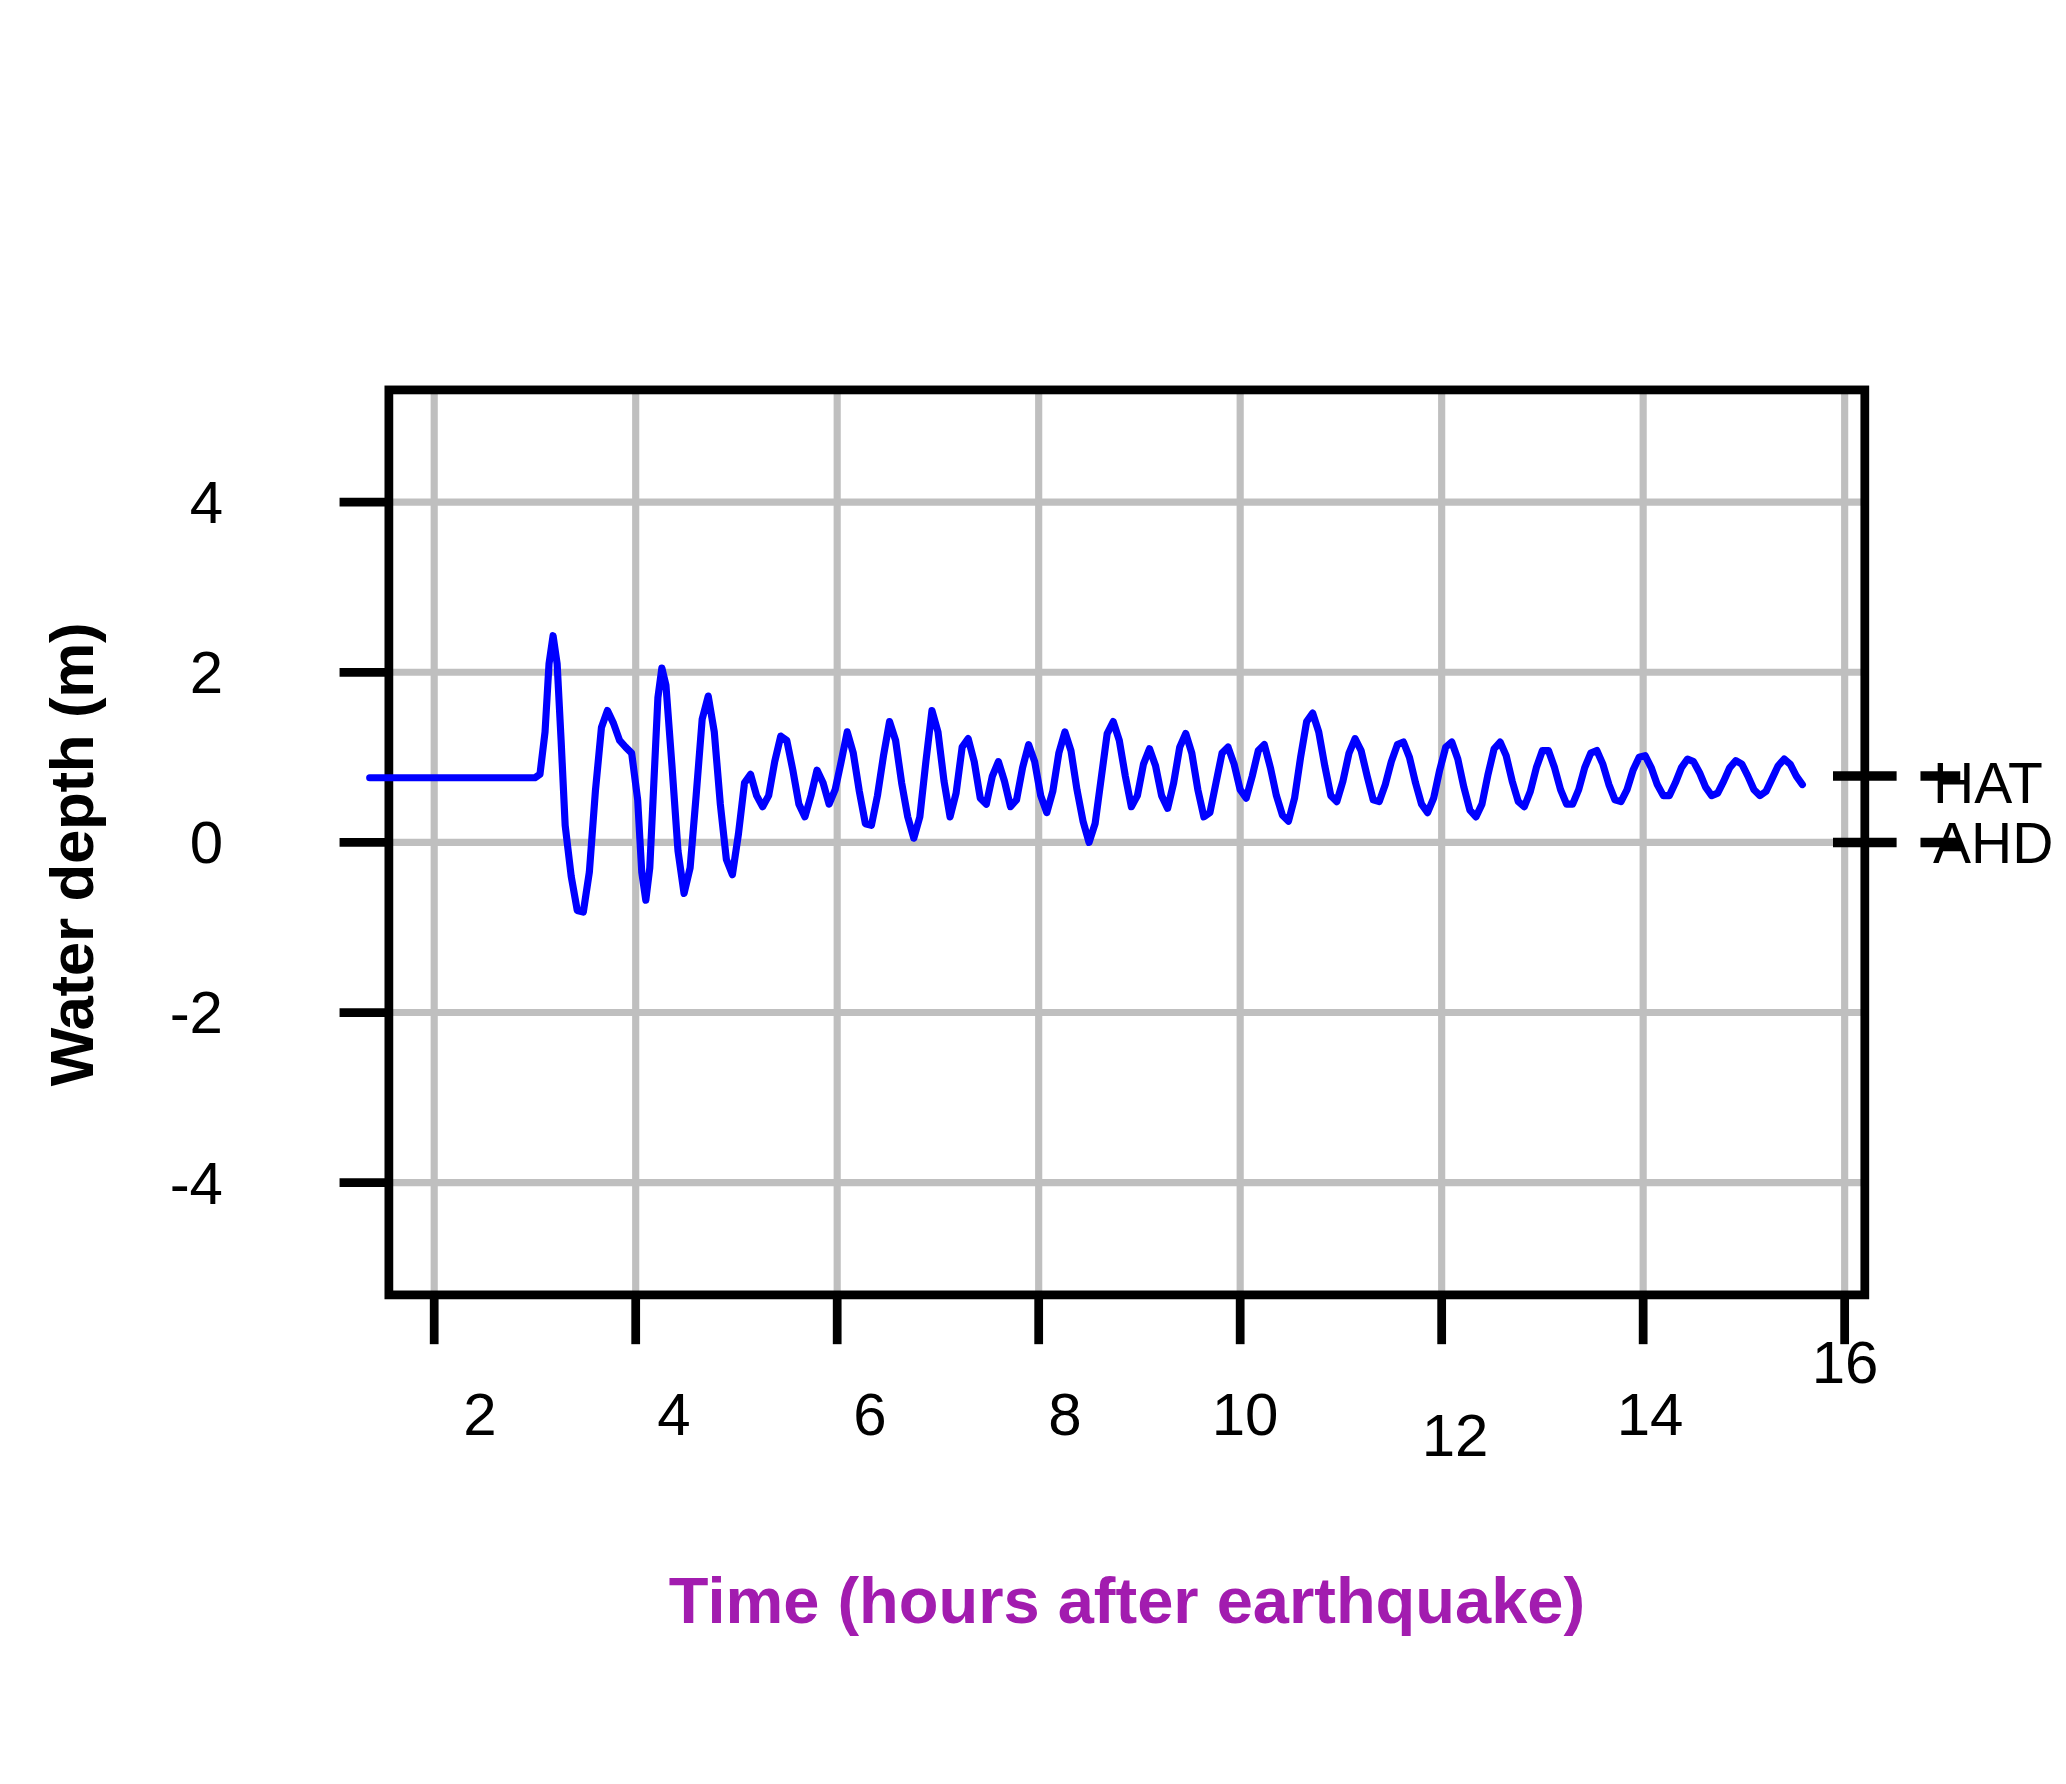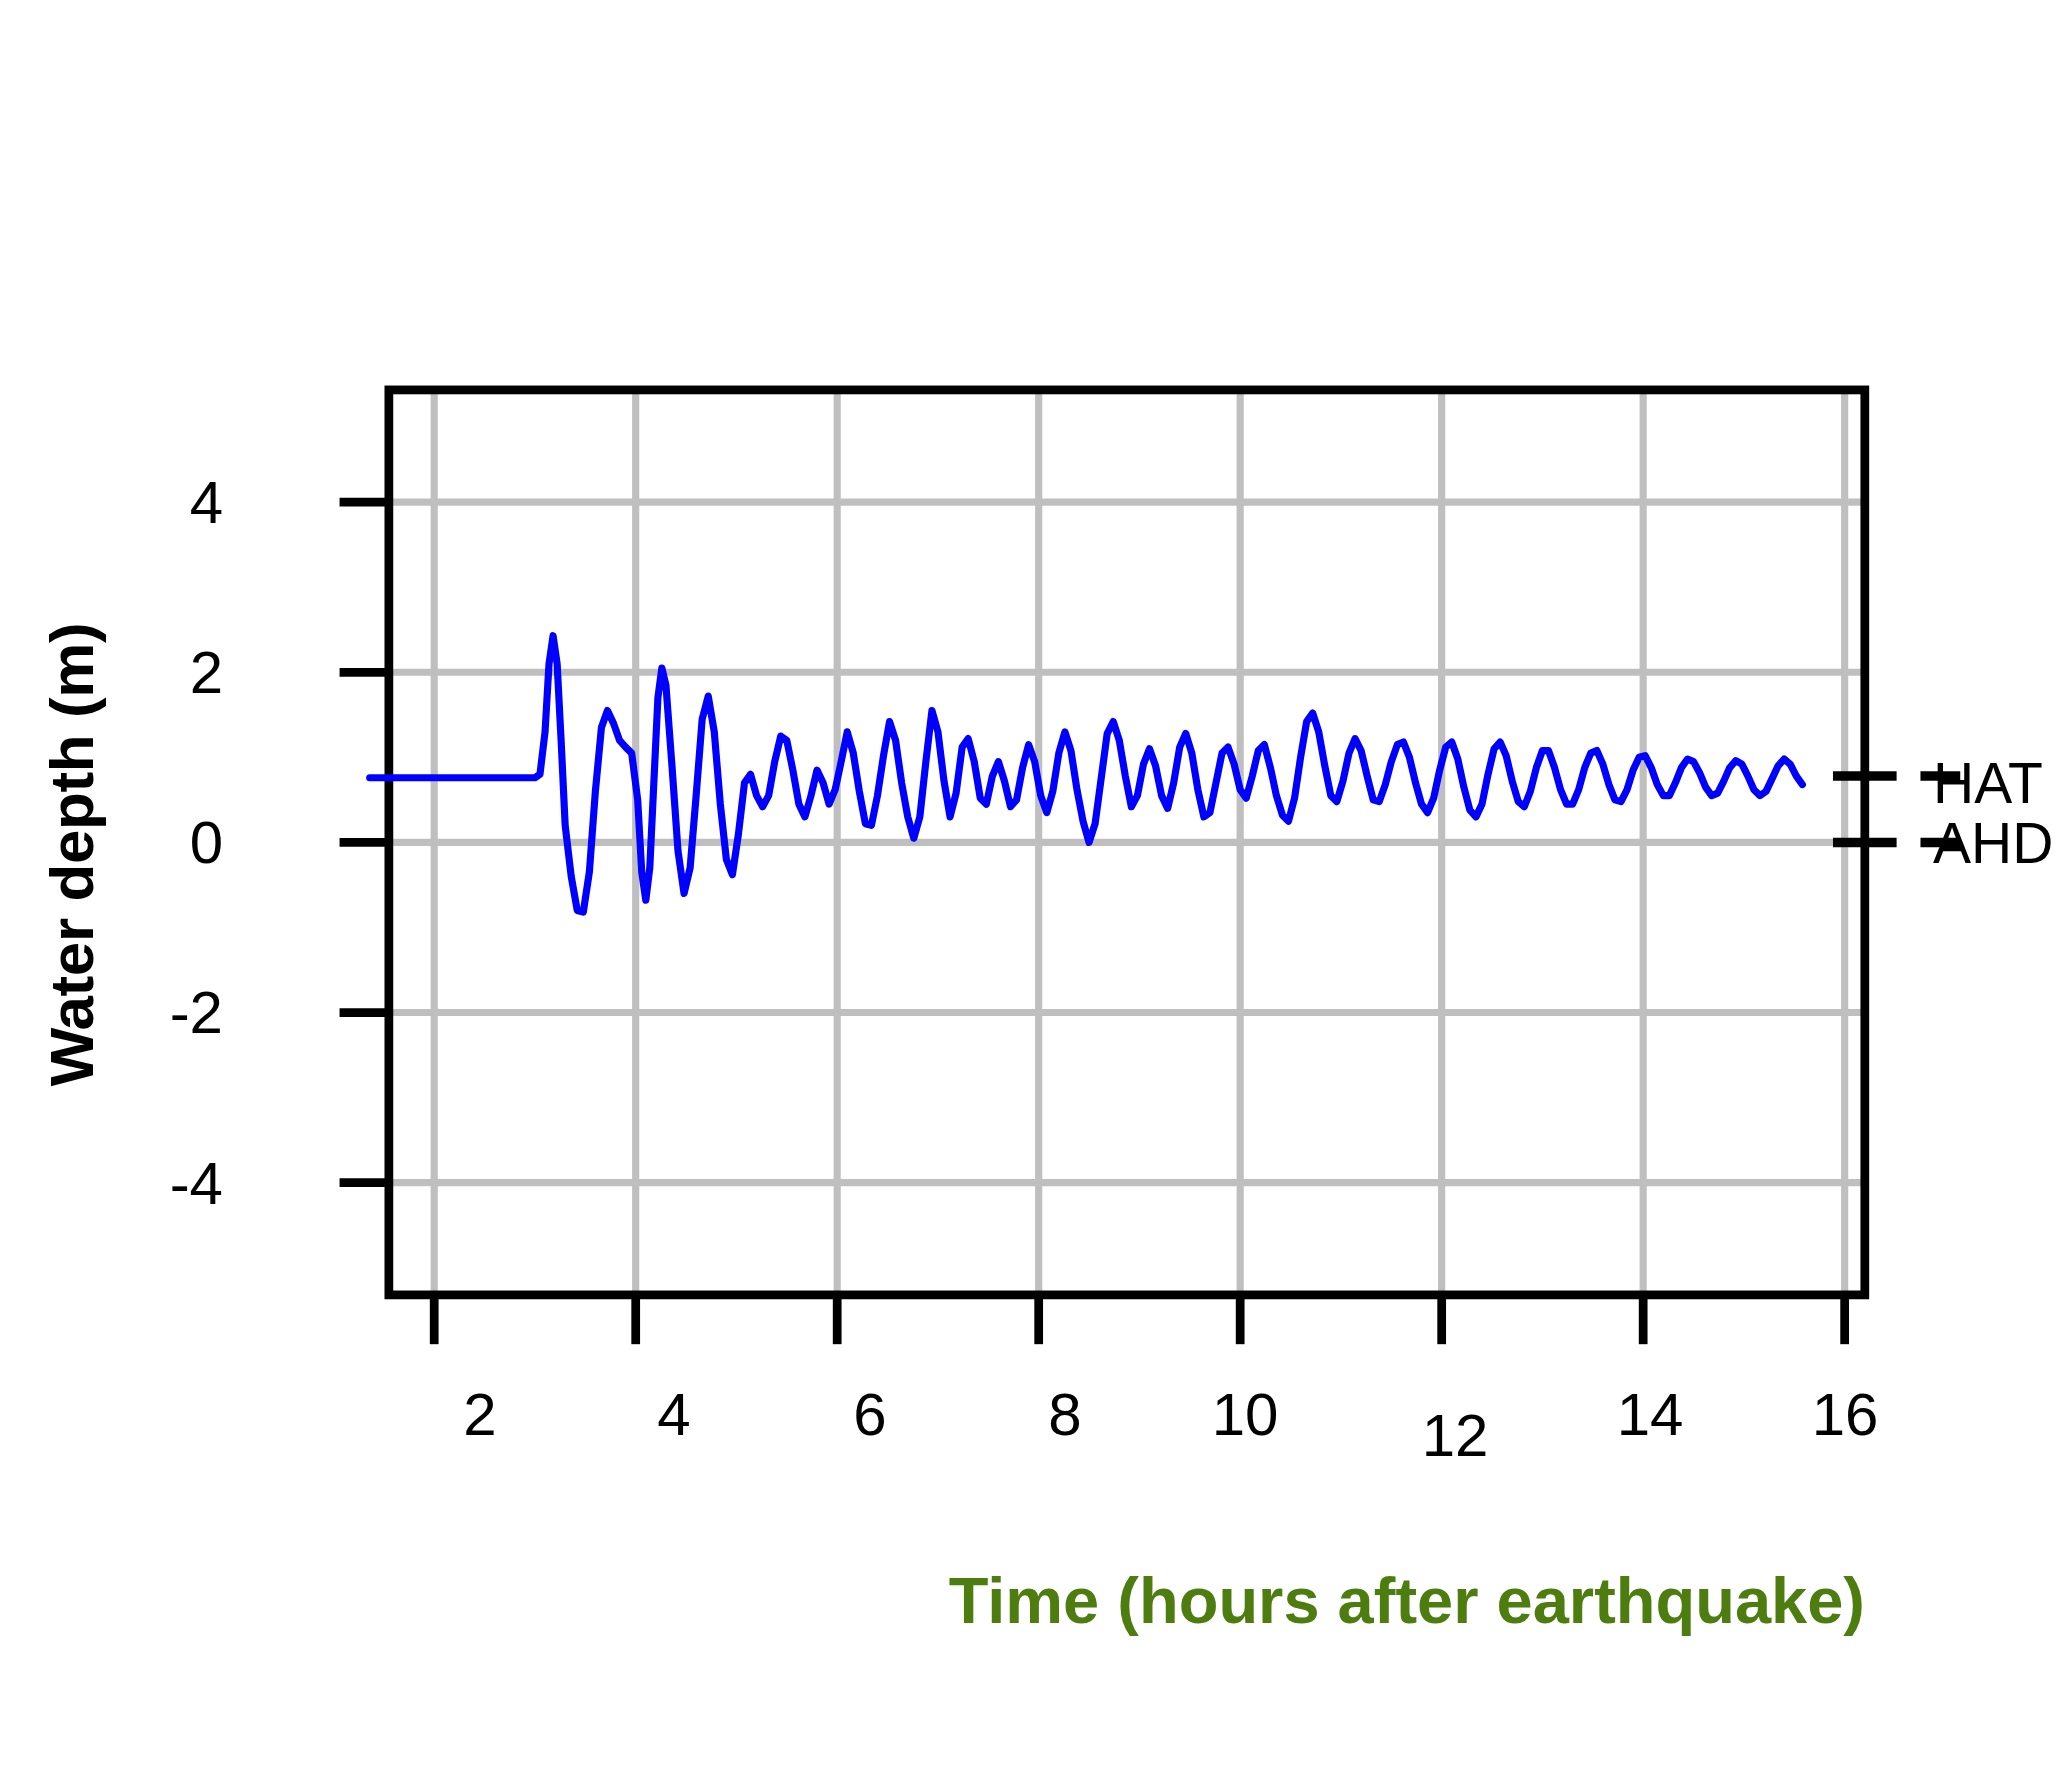--- a/index.html
+++ b/index.html
@@ -18,24 +18,24 @@
     transform-origin:center center;
     font-size:62px;
     font-weight:bold;
     color:#000;
     letter-spacing:-0.4px;
     white-space:nowrap;
   }
   #xlabel{
     position:absolute;
     left:389px; top:1563px; width:1476px;
-    text-align:right;
+    text-align:center;
     font-size:65px;
     font-weight:bold;
-    color:#4d7c0f;
+    color:#a21caf;
     white-space:nowrap;
   }
 
   
   .ytick-label{
     position:absolute;
     width:159px;
     text-align:right;
     font-size:60px;
     color:#000;
@@ -78,21 +78,21 @@
   <div class="ytick-label" style="left:64px;  top:1012px;">-2</div>
   <div class="ytick-label" style="left:64px;  top:1183px;">-4</div>
 
   <div class="xtick-label" style="left:480px;  top:1380px;">2</div>
   <div class="xtick-label" style="left:674px;  top:1380px;">4</div>
   <div class="xtick-label" style="left:870px; top:1380px;">6</div>
   <div class="xtick-label" style="left:1065px; top:1380px;">8</div>
   <div class="xtick-label" style="left:1245px; top:1380px;">10</div>
   <div class="xtick-label" style="left:1455px; top:1380px;margin-top:21px;">12</div>
   <div class="xtick-label" style="left:1650px; top:1380px;">14</div>
-  <div class="xtick-label" style="left:1845px; top:1380px;">16</div>
+  <div class="xtick-label" style="left:1845px; top:1328px;">16</div>
 
   <div class="datum-label" style="left:1933px; top:783px;text-align:center;">HAT</div>
   <div class="datum-label" style="left:1933px; top:843px;">AHD</div>
 
   <svg id="plot-svg" width="2066" height="1785" viewBox="0 0 2598 2244">
 
     <g id="grid-v" stroke="#bfbfbf" stroke-width="9">
         <line x1="546.0102389078498" y1="490" x2="546.0102389078498" y2="1628"></line>
         <line x1="799.3890784982935" y1="490" x2="799.3890784982935" y2="1628"></line>
         <line x1="1052.7679180887371" y1="490" x2="1052.7679180887371" y2="1628"></line>

